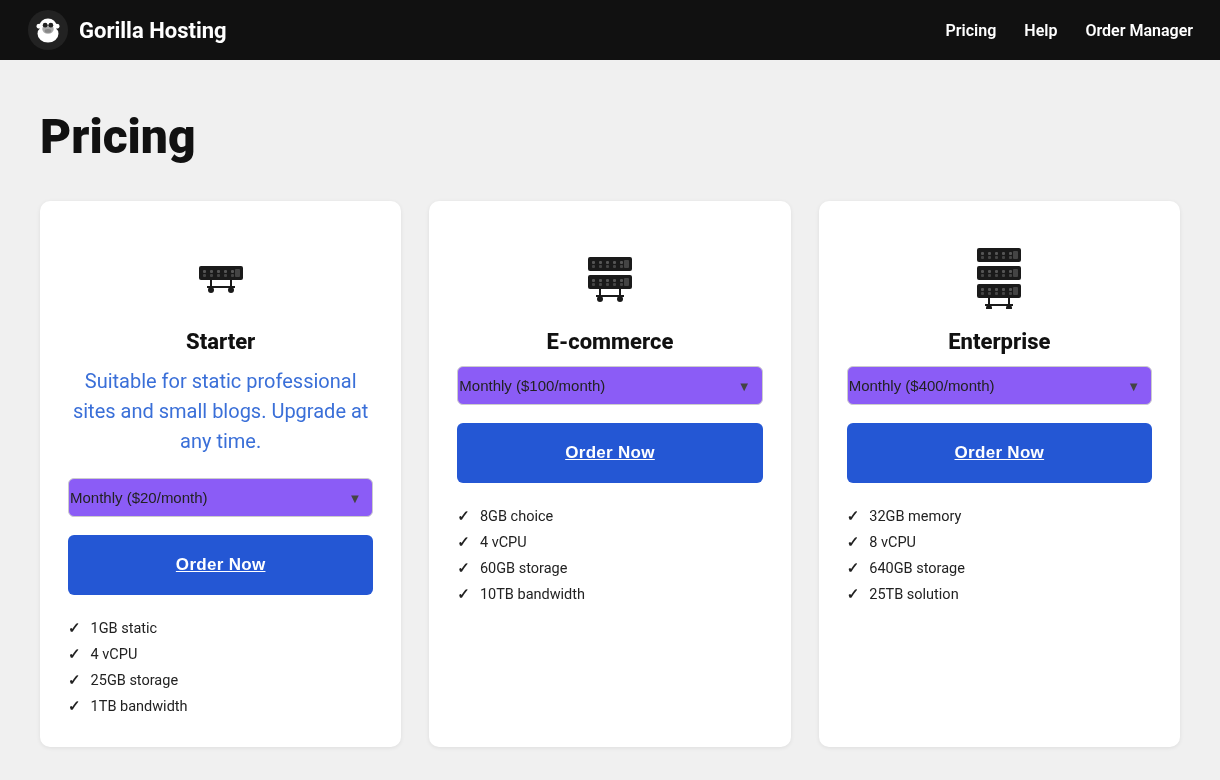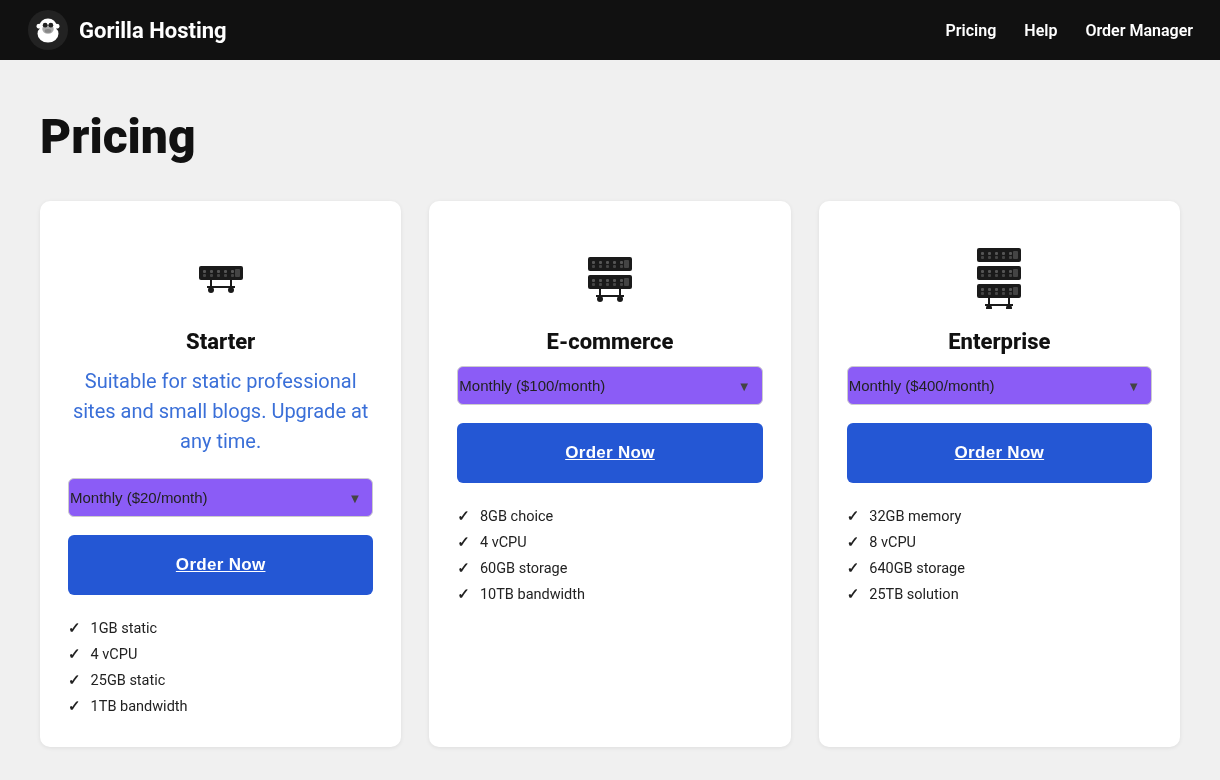--- a/index.html
+++ b/index.html
@@ -228,21 +228,21 @@
         <span>1GB static</span>
       </li>
 
       <li>
         <span class="check-icon">✓</span>
         <span>4 vCPU</span>
       </li>
 
       <li>
         <span class="check-icon">✓</span>
-        <span>25GB static</span>
+        <span>25GB storage</span>
       </li>
 
       <li>
         <span class="check-icon">✓</span>
         <span>1TB bandwidth</span>
       </li>
 
       </ul>
     </div>
       <div class="card">

